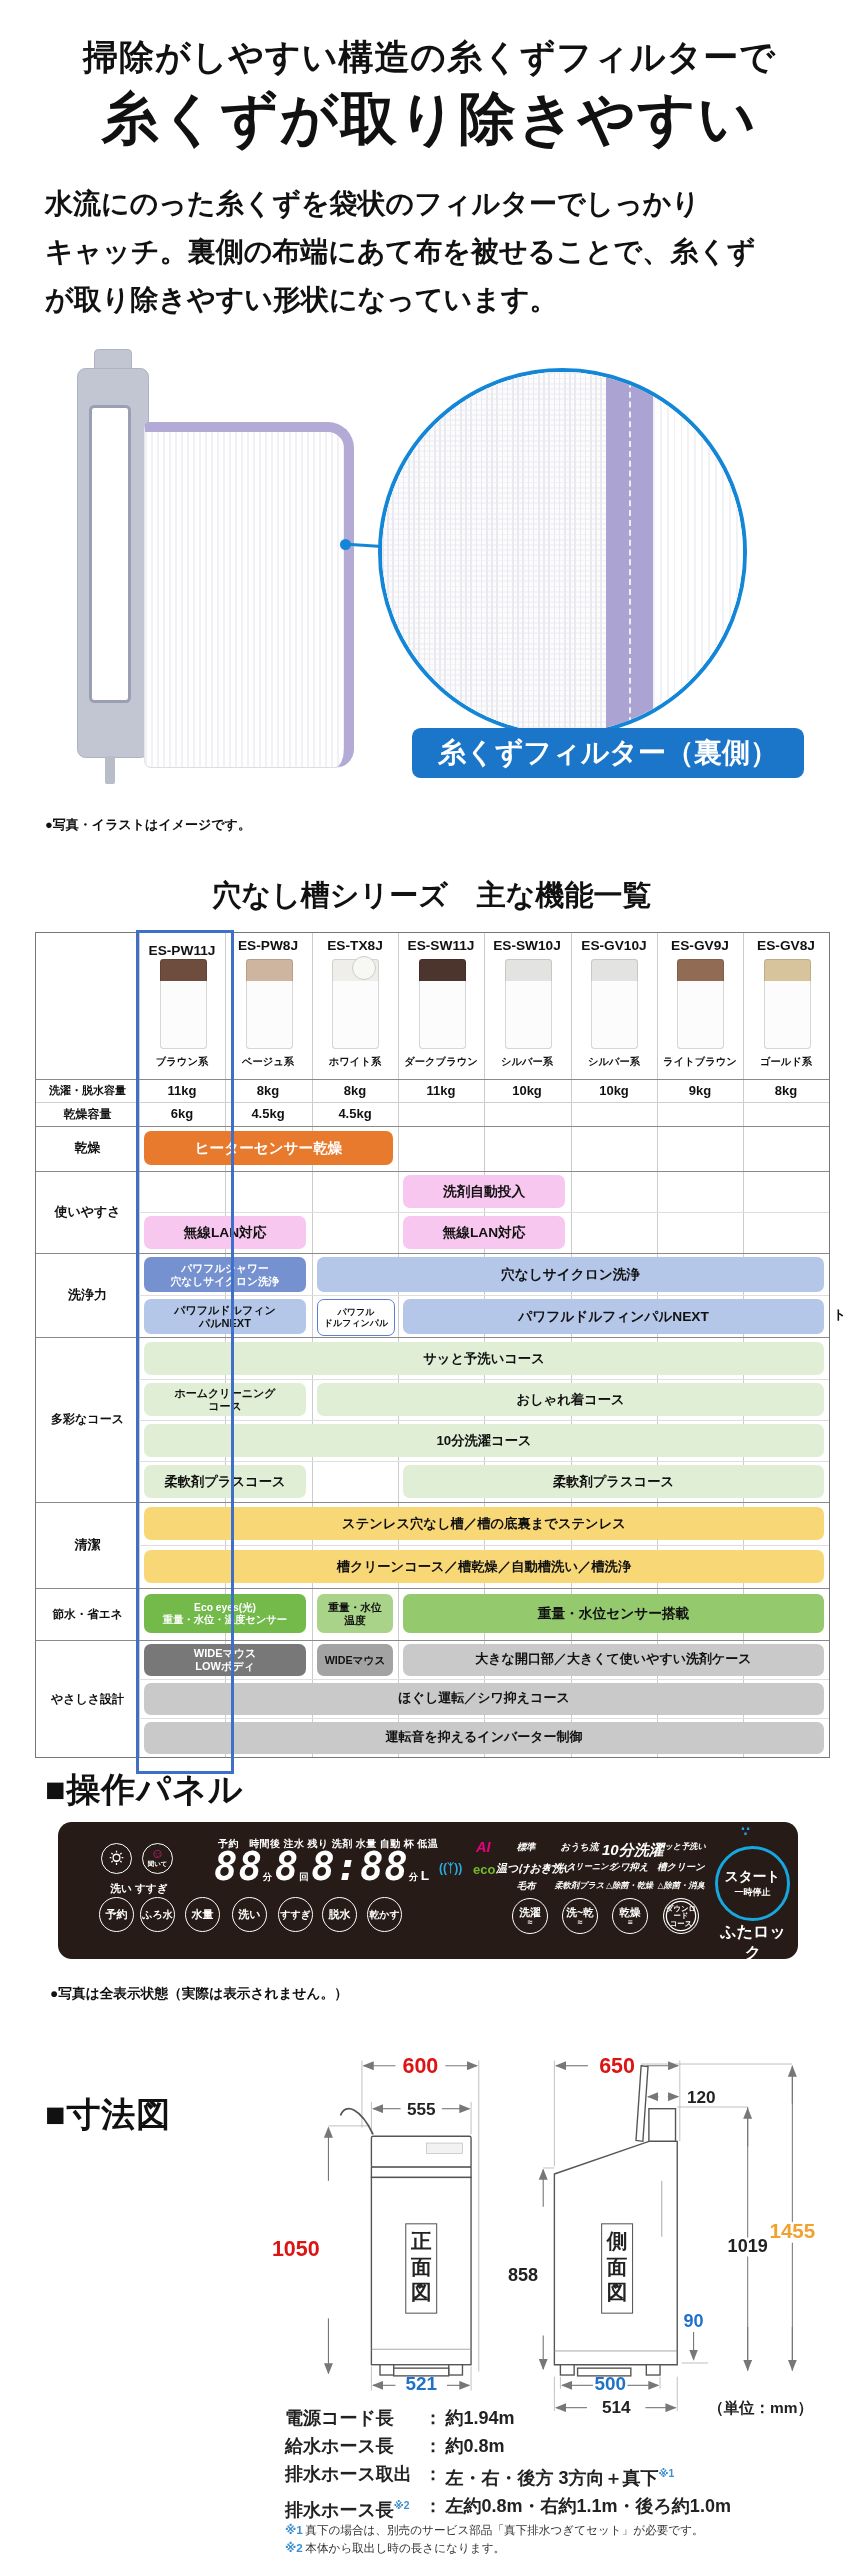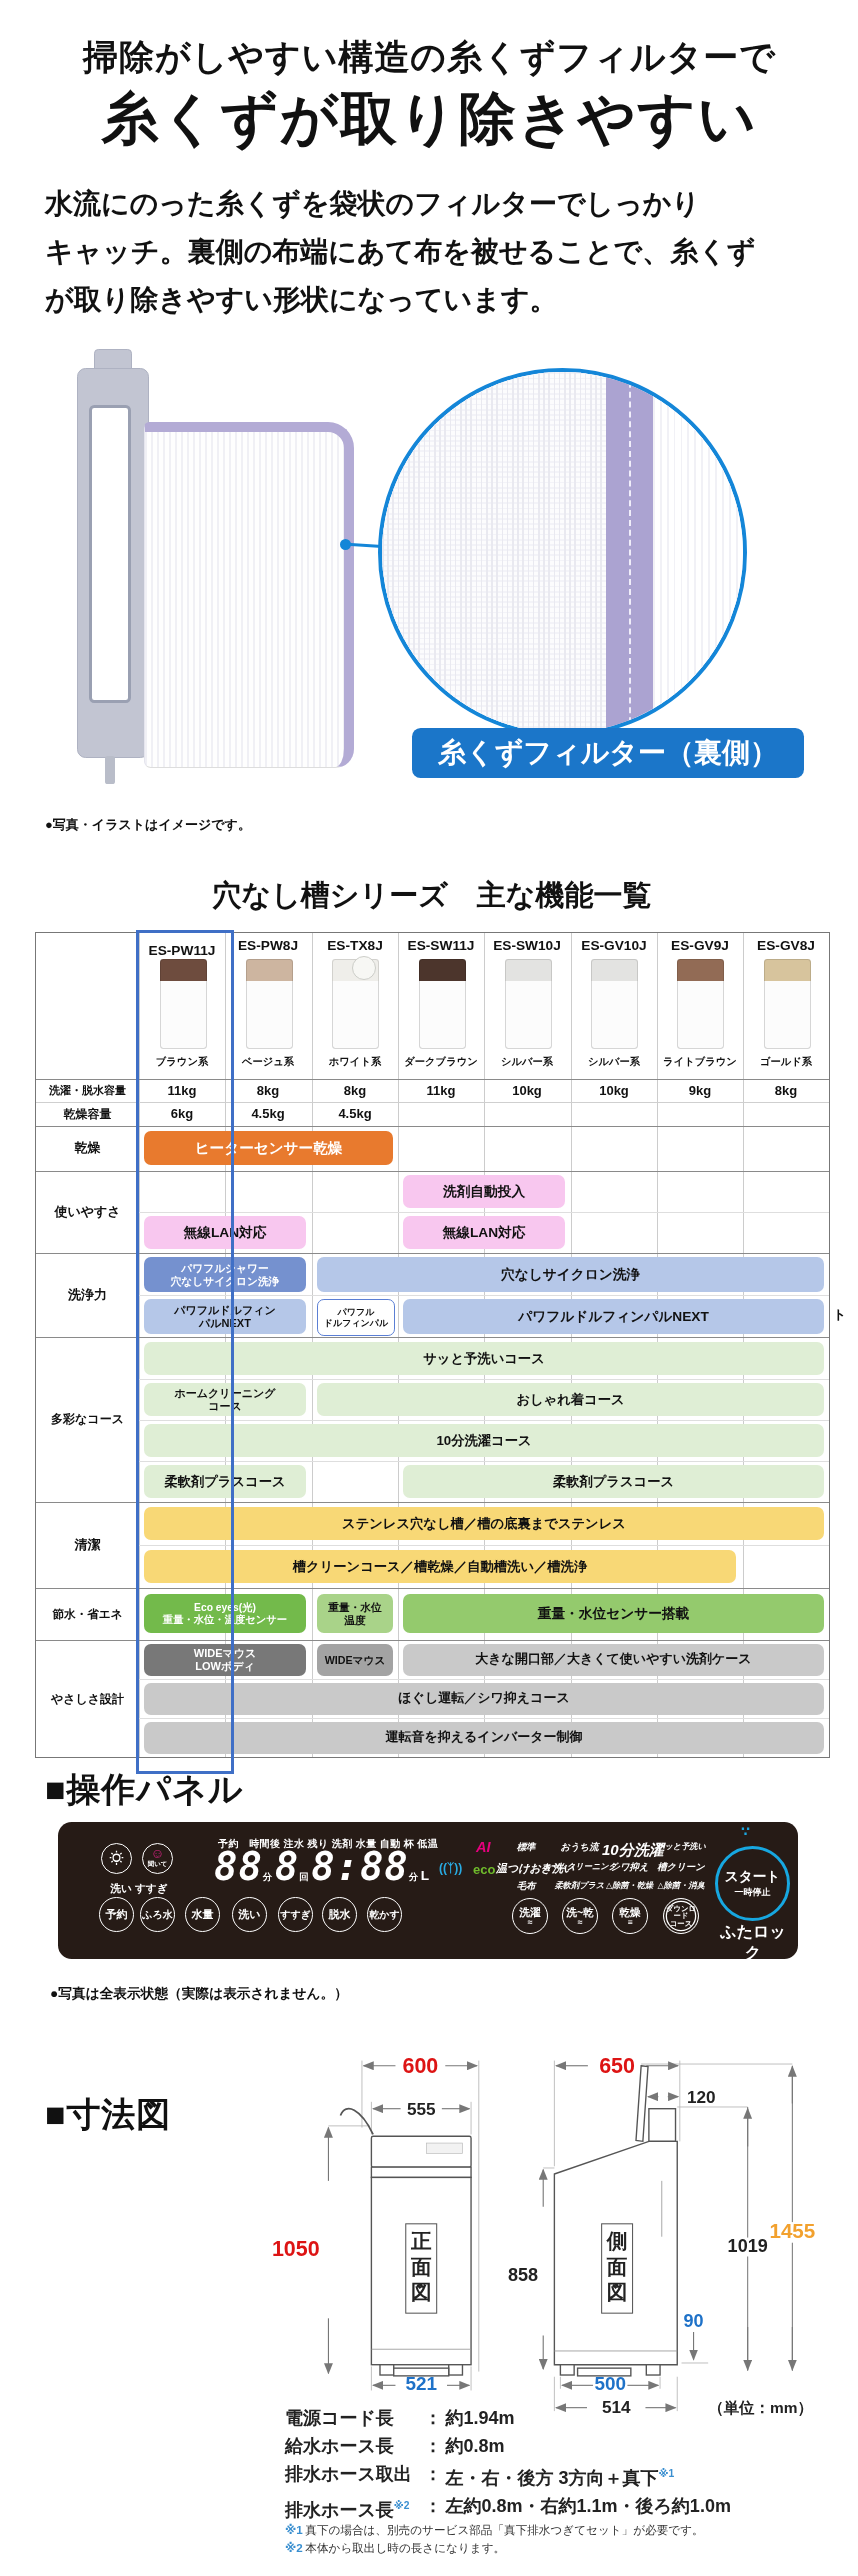--- a/index.html
+++ b/index.html
@@ -218,21 +218,21 @@
 ドルフィンパル</div>
       <div class="pill" style="left: 367px; width: 421px; top: 366px; height: 35px; background: rgb(181, 199, 232); color: rgb(17, 17, 17); font-size: 13.7px; font-weight: 700;">パワフルドルフィンパルNEXT</div>
       <div class="pill" style="left: 108px; width: 680px; top: 409px; height: 33px; background: rgb(223, 238, 213); color: rgb(17, 17, 17); font-size: 13.3px; font-weight: 700;">サッと予洗いコース</div>
       <div class="pill" style="left: 108px; width: 162px; top: 450px; height: 33px; background: rgb(223, 238, 213); color: rgb(17, 17, 17); font-size: 11px; font-weight: 700;">ホームクリーニング
 コース</div>
       <div class="pill" style="left: 281px; width: 507px; top: 450px; height: 33px; background: rgb(223, 238, 213); color: rgb(17, 17, 17); font-size: 13.3px; font-weight: 700;">おしゃれ着コース</div>
       <div class="pill" style="left: 108px; width: 680px; top: 491px; height: 33px; background: rgb(223, 238, 213); color: rgb(17, 17, 17); font-size: 13.3px; font-weight: 700;">10分洗濯コース</div>
       <div class="pill" style="left: 108px; width: 162px; top: 532px; height: 33px; background: rgb(223, 238, 213); color: rgb(17, 17, 17); font-size: 13.3px; font-weight: 700;">柔軟剤プラスコース</div>
       <div class="pill" style="left: 367px; width: 421px; top: 532px; height: 33px; background: rgb(223, 238, 213); color: rgb(17, 17, 17); font-size: 13.3px; font-weight: 700;">柔軟剤プラスコース</div>
       <div class="pill" style="left: 108px; width: 680px; top: 574px; height: 33px; background: rgb(248, 216, 118); color: rgb(17, 17, 17); font-size: 13.3px; font-weight: 700;">ステンレス穴なし槽／槽の底裏までステンレス</div>
-      <div class="pill" style="left: 108px; width: 592px; top: 617px; height: 33px; background: rgb(248, 216, 118); color: rgb(17, 17, 17); font-size: 13.3px; font-weight: 700;">槽クリーンコース／槽乾燥／自動槽洗い／槽洗浄</div>
+      <div class="pill" style="left: 108px; width: 680px; top: 617px; height: 33px; background: rgb(248, 216, 118); color: rgb(17, 17, 17); font-size: 13.3px; font-weight: 700;">槽クリーンコース／槽乾燥／自動槽洗い／槽洗浄</div>
       <div class="pill" style="left: 108px; width: 162px; top: 661px; height: 39px; background: rgb(115, 186, 75); color: rgb(255, 255, 255); font-size: 10.3px; font-weight: 700;">Eco eyes(光)
 重量・水位・温度センサー</div>
       <div class="pill" style="left: 281px; width: 76px; top: 661px; height: 39px; background: rgb(169, 211, 137); color: rgb(17, 17, 17); font-size: 10.7px; font-weight: 700;">重量・水位
 温度</div>
       <div class="pill" style="left: 367px; width: 421px; top: 661px; height: 39px; background: rgb(148, 202, 109); color: rgb(17, 17, 17); font-size: 13.7px; font-weight: 700;">重量・水位センサー搭載</div>
       <div class="pill" style="left: 108px; width: 162px; top: 711px; height: 31.5px; background: rgb(120, 120, 120); color: rgb(255, 255, 255); font-size: 11px; font-weight: 700;">WIDEマウス
 LOWボディ</div>
       <div class="pill" style="left: 281px; width: 76px; top: 711px; height: 31.5px; background: rgb(163, 163, 163); color: rgb(17, 17, 17); font-size: 10.7px; font-weight: 700;">WIDEマウス</div>
       <div class="pill" style="left: 367px; width: 421px; top: 711px; height: 31.5px; background: rgb(201, 201, 201); color: rgb(17, 17, 17); font-size: 13px; font-weight: 700;">大きな開口部／大きくて使いやすい洗剤ケース</div>
       <div class="pill" style="left: 108px; width: 680px; top: 750px; height: 31.5px; background: rgb(201, 201, 201); color: rgb(17, 17, 17); font-size: 13px; font-weight: 700;">ほぐし運転／シワ抑えコース</div>

